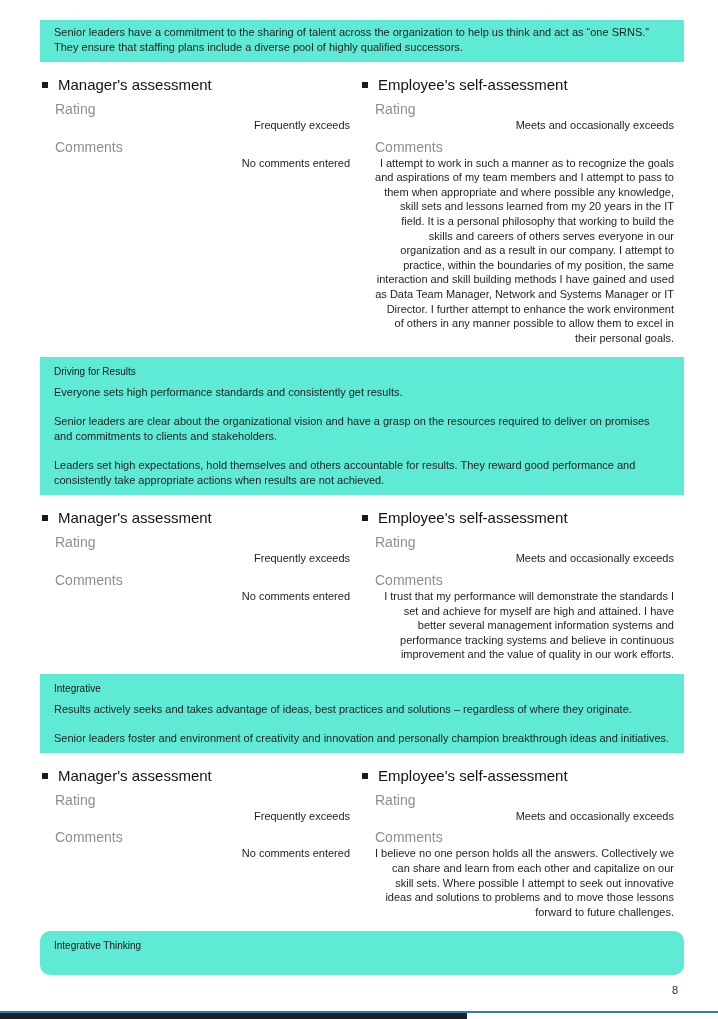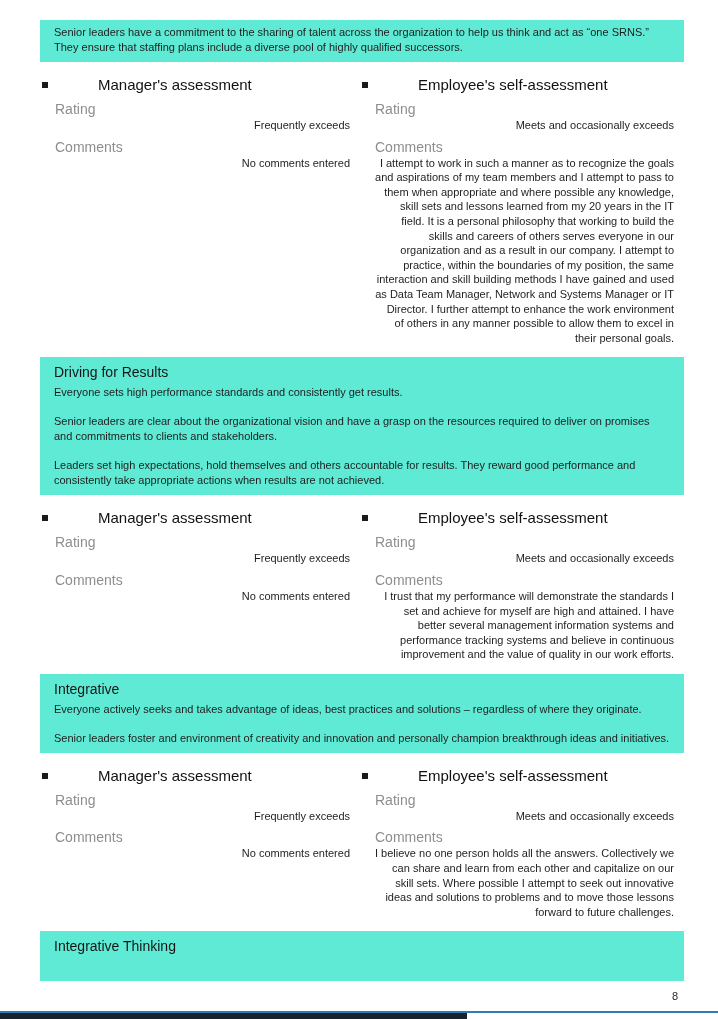--- a/index.html
+++ b/index.html
@@ -21,41 +21,40 @@
     background: #5eead4;
     padding: 5px 14px 7px 14px;
     font-size: 11px;
     line-height: 15px;
     color: #1e1e1e;
   }
   .gray-box.intro { margin-top: 20px; }
   .gray-box p { margin: 0 0 14px 0; }
   .gray-box p:last-child { margin-bottom: 0; }
   .gray-box h2 {
-    font-size: 14px;
+    font-size: 10px;
     font-weight: 400;
     color: #161616;
     line-height: 20px;
     margin: 0 0 3px 0;
   }
   .assess-row {
     display: flex;
     margin-top: 7px;
     margin-bottom: 10px;
   }
   .assess-col { width: 320px; flex-shrink: 0; }
   .assess-col.right { width: 324px; }
   .assess-heading {
     display: flex;
     align-items: center;
     font-size: 15px;
     color: #121212;
     line-height: 21px;
     margin: 5px 0 3px 0;
-    gap: 40px;
   }
   .sq-bullet {
     width: 6px; height: 6px;
     background: #1a1a1a;
     display: inline-block;
     margin: 1px 10px 0 2px;
     flex-shrink: 0;
   }
   .field { margin-left: 15px; margin-right: 10px; }
   .field-label {
@@ -65,21 +64,21 @@
     margin-top: 7px;
   }
   .field-value {
     color: #1e1e1e;
     font-size: 11px;
     line-height: 14.6px;
     margin-top: 2px;
     text-align: right;
   }
   .section-block { margin-top: 12px; }
-  .section-block.title-only { padding-bottom: 22px; }
+  .section-block.title-only { padding-bottom: 16px; border-radius: 10px; }
   .page-number {
     text-align: right;
     font-size: 11px;
     color: #2a2a2a;
     margin-top: 9px;
     padding-right: 6px;
   }
   .bottom-rule {
     position: absolute;
     left: 0; bottom: 6px;
@@ -164,21 +163,21 @@
       </div>
       <div class="field">
         <div class="field-label">Comments</div>
         <div class="field-value">I trust that my performance will demonstrate the standards I set and achieve for myself are high and attained. I have better several management information systems and performance tracking systems and believe in continuous improvement and the value of quality in our work efforts.</div>
       </div>
     </div>
   </div>
 
   <div class="gray-box section-block">
     <h2>Integrative</h2>
-    <p>Everyone actively seeks and takes advantage of ideas, best practices and solutions – regardless of where they originate.</p>
+    <p>Results actively seeks and takes advantage of ideas, best practices and solutions – regardless of where they originate.</p>
     <p>Senior leaders foster and environment of creativity and innovation and personally champion breakthrough ideas and initiatives.</p>
   </div>
 
   <div class="assess-row">
     <div class="assess-col">
       <div class="assess-heading">
         <span class="sq-bullet"></span>
         <span>Manager's assessment</span>
       </div>
       <div class="field">

